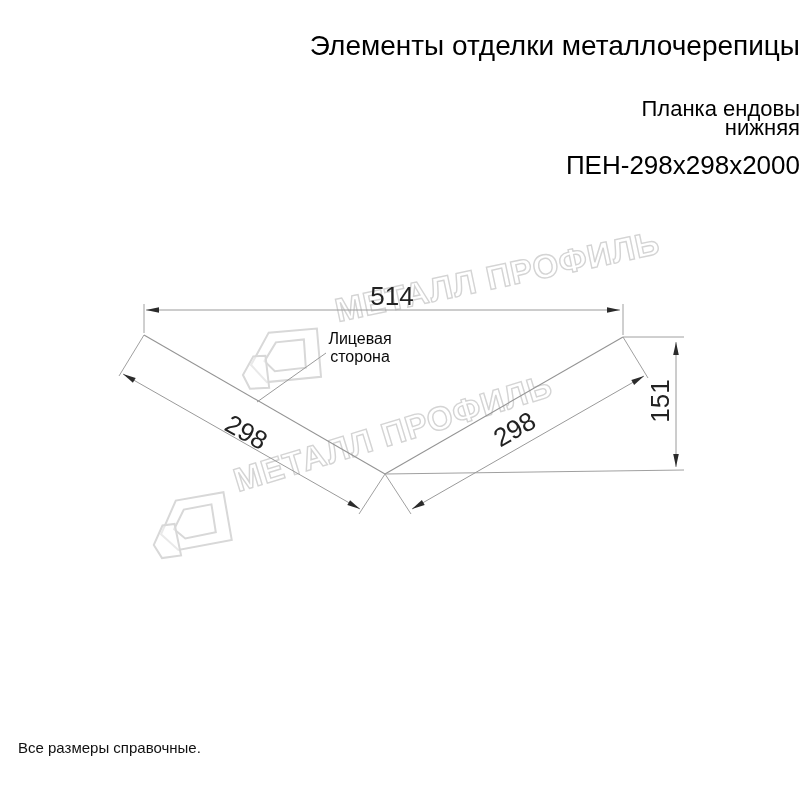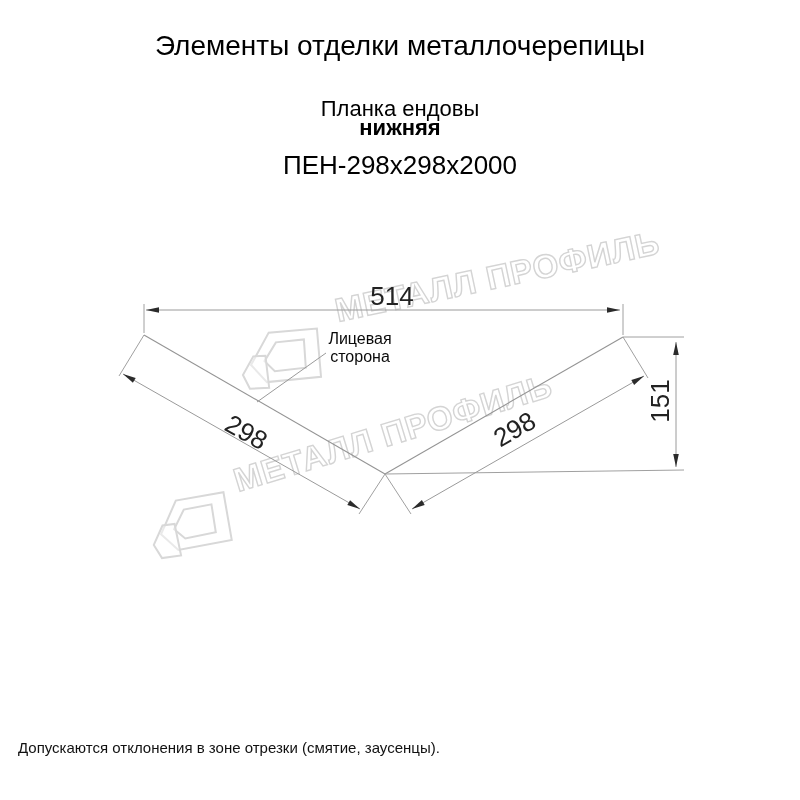--- a/index.html
+++ b/index.html
@@ -1,23 +1,23 @@
 <!DOCTYPE html>
 <html><head>
 <meta charset="utf-8">
 <style>
   html,body{margin:0;padding:0;}
   body{
     width:800px;height:800px;background:#ffffff;position:relative;overflow:hidden;
     font-family:"Liberation Sans", sans-serif;color:#000;
   }
-  .hdr{position:absolute;left:0;width:800px;text-align:center;white-space:nowrap;}
+  .hdr{position:absolute;left:0;width:800px;text-align:right;white-space:nowrap;}
   .title{top:30px;font-size:28px;}
   .sub1{top:96px;font-size:22px;}
-  .sub2{top:115px;font-size:22px;font-weight:bold;}
+  .sub2{top:115px;font-size:22px;}
   .model{top:150px;font-size:26px;}
   .footer{position:absolute;left:18px;top:738px;font-size:15px;line-height:20px;color:#111;}
   svg.drawing{position:absolute;left:0;top:0;}
   .pl{stroke:#949494;stroke-width:1.1;fill:none;}           
   .xl{stroke:#a0a0a0;stroke-width:1;fill:none;}             
   .dml{stroke:#9a9a9a;stroke-width:1;fill:none;}            
   .ldr{stroke:#9a9a9a;stroke-width:1;fill:none;}            
   .dimtxt{font-size:26px;fill:#222;}
   .lbl{font-size:16px;fill:#0a0a0a;}
   .wm-text{font-size:33px;font-weight:bold;letter-spacing:1px;
@@ -94,14 +94,14 @@
       <text class="dimtxt" x="0" y="0" text-anchor="middle">151</text>
     </g>
   </g>
 
   <line class="ldr" x1="326" y1="353" x2="257" y2="402"></line>
   <text class="lbl" x="360" y="344" text-anchor="middle">Лицевая</text>
   <text class="lbl" x="360" y="362" text-anchor="middle">сторона</text>
 </svg>
 
 <div class="footer">
-  <div>Допускаются отклонения в зоне отрезки (смятие, заусенцы).</div>
+  <div>Все размеры справочные.</div>
 </div>
 
 </body></html>

